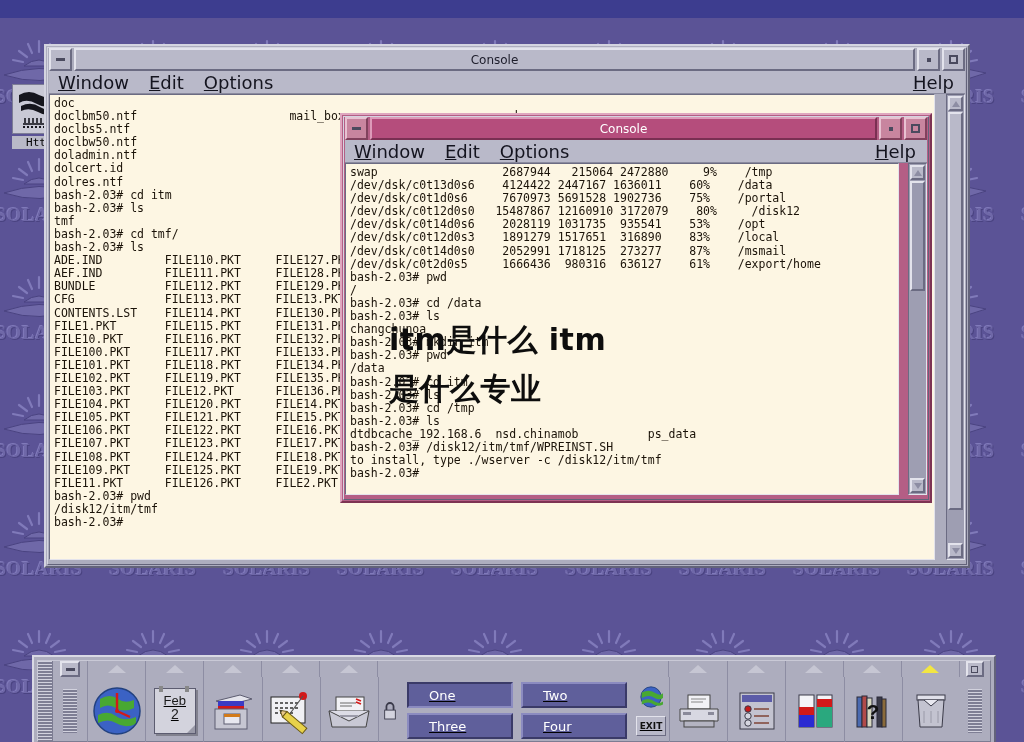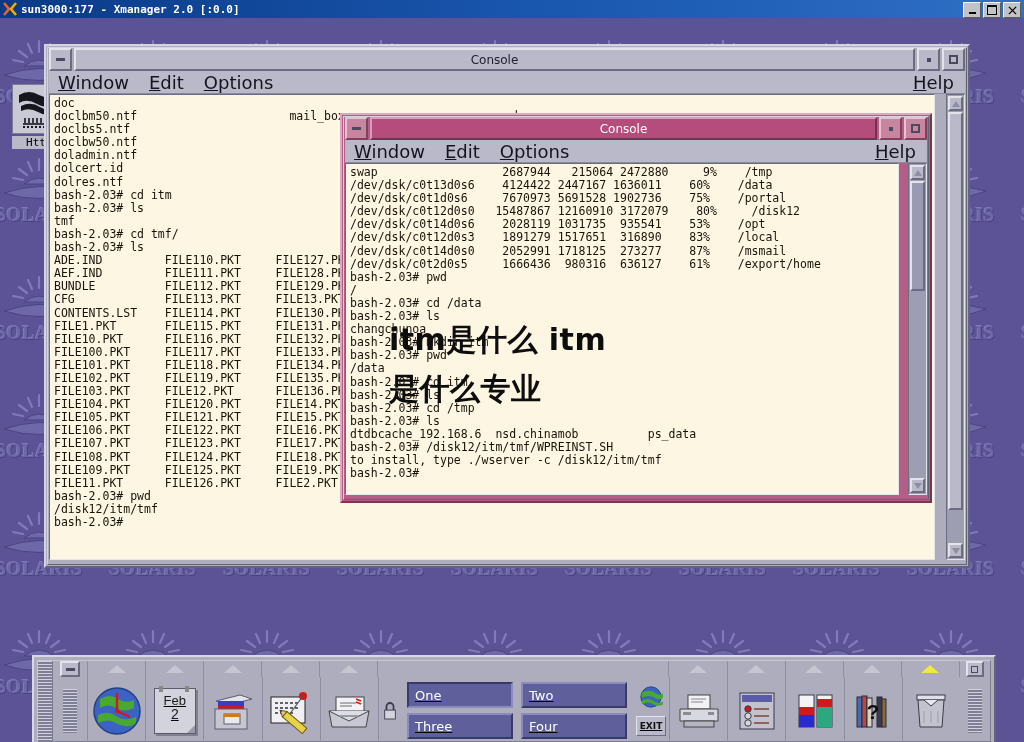--- a/index.html
+++ b/index.html
@@ -221,21 +221,21 @@
     border-right:1px solid #8d8da3;
   }
   .ws-lock{width:22px;display:flex;align-items:center;justify-content:center;flex:0 0 auto;}
   .ws-grid{
     flex:1 1 auto;display:grid;grid-template-columns:1fr 1fr;gap:5px 8px;padding:5px 6px;
   }
   .ws-btn{
     height:26px;background:#5f5f9b;
     border-top:2px solid #8b8bc0;border-left:2px solid #8b8bc0;
     border-right:2px solid #3a3a68;border-bottom:2px solid #3a3a68;
-    display:flex;align-items:center;padding-left:6px;
+    display:flex;align-items:center;padding-left:20px;
     font-family:"DejaVu Sans", sans-serif;font-size:13px;color:#ffffff;box-sizing:border-box;
   }
   .ws-btn.selected{
     border-top:2px solid #3a3a68;border-left:2px solid #3a3a68;
     border-right:2px solid #8b8bc0;border-bottom:2px solid #8b8bc0;
   }
   .ws-side{width:36px;flex:0 0 auto;display:flex;flex-direction:column;align-items:center;justify-content:space-around;height:100%;padding:4px 0;box-sizing:border-box;}
   .exit-btn{
     width:28px;height:18px;background:#b9b9c9;
     border-top:1px solid #e3e3ec;border-left:1px solid #e3e3ec;
@@ -256,43 +256,20 @@
     border-right:2px solid #6b6b82;border-bottom:2px solid #6b6b82;
     display:flex;align-items:center;justify-content:center;box-sizing:border-box;
   }
   .panel-min2-g{width:5px;height:5px;border:1px solid #4a4a5e;}
 </style>
 </head>
 <body>
 
 <div id="root">
 
-  <div class="xm-titlebar">
-    <div class="xm-logo">
-      <svg viewBox="0 0 14 14" width="14" height="14">
-        <path d="M1 1 L6 7 L1 13" stroke="#e8671c" stroke-width="2.6" fill="none"></path>
-        <path d="M13 1 L8 7 L13 13" stroke="#f2a900" stroke-width="2.6" fill="none"></path>
-        <path d="M1 1 L13 13 M13 1 L1 13" stroke="#e8671c" stroke-width="1.4" fill="none" opacity="0.0"></path>
-      </svg>
-    </div>
-    <span class="xm-title">sun3000:177 - Xmanager 2.0 [:0.0]</span>
-    <div class="xm-btns">
-      <div class="xm-btn">
-        <span style="display:block;width:7px;height:2px;background:#000;margin-top:5px;"></span>
-      </div>
-      <div class="xm-btn">
-        <span style="display:block;width:8px;height:7px;border:1px solid #000;border-top-width:2px;"></span>
-      </div>
-      <div class="xm-btn">
-        <svg viewBox="0 0 10 10" width="9" height="9">
-            <path d="M1 1 L9 9 M9 1 L1 9" stroke="#000" stroke-width="1.4"></path>
-          </svg>
-      </div>
-    </div>
-  </div>
 
   <div class="xm-body">
 
     <div class="wallpaper" id="wallpaper">
         <div class="wp-tile" style="left:-18px;top:-28px;">
           <div class="wp-sun"><svg viewBox="0 0 74 46" width="74" height="46">
               <g stroke="#807aba" stroke-width="2.2" stroke-linecap="round">
                 <line x1="37" y1="2" x2="37" y2="13"></line>
                 <line x1="26" y1="5" x2="30" y2="14"></line>
                 <line x1="48" y1="5" x2="44" y2="14"></line>

